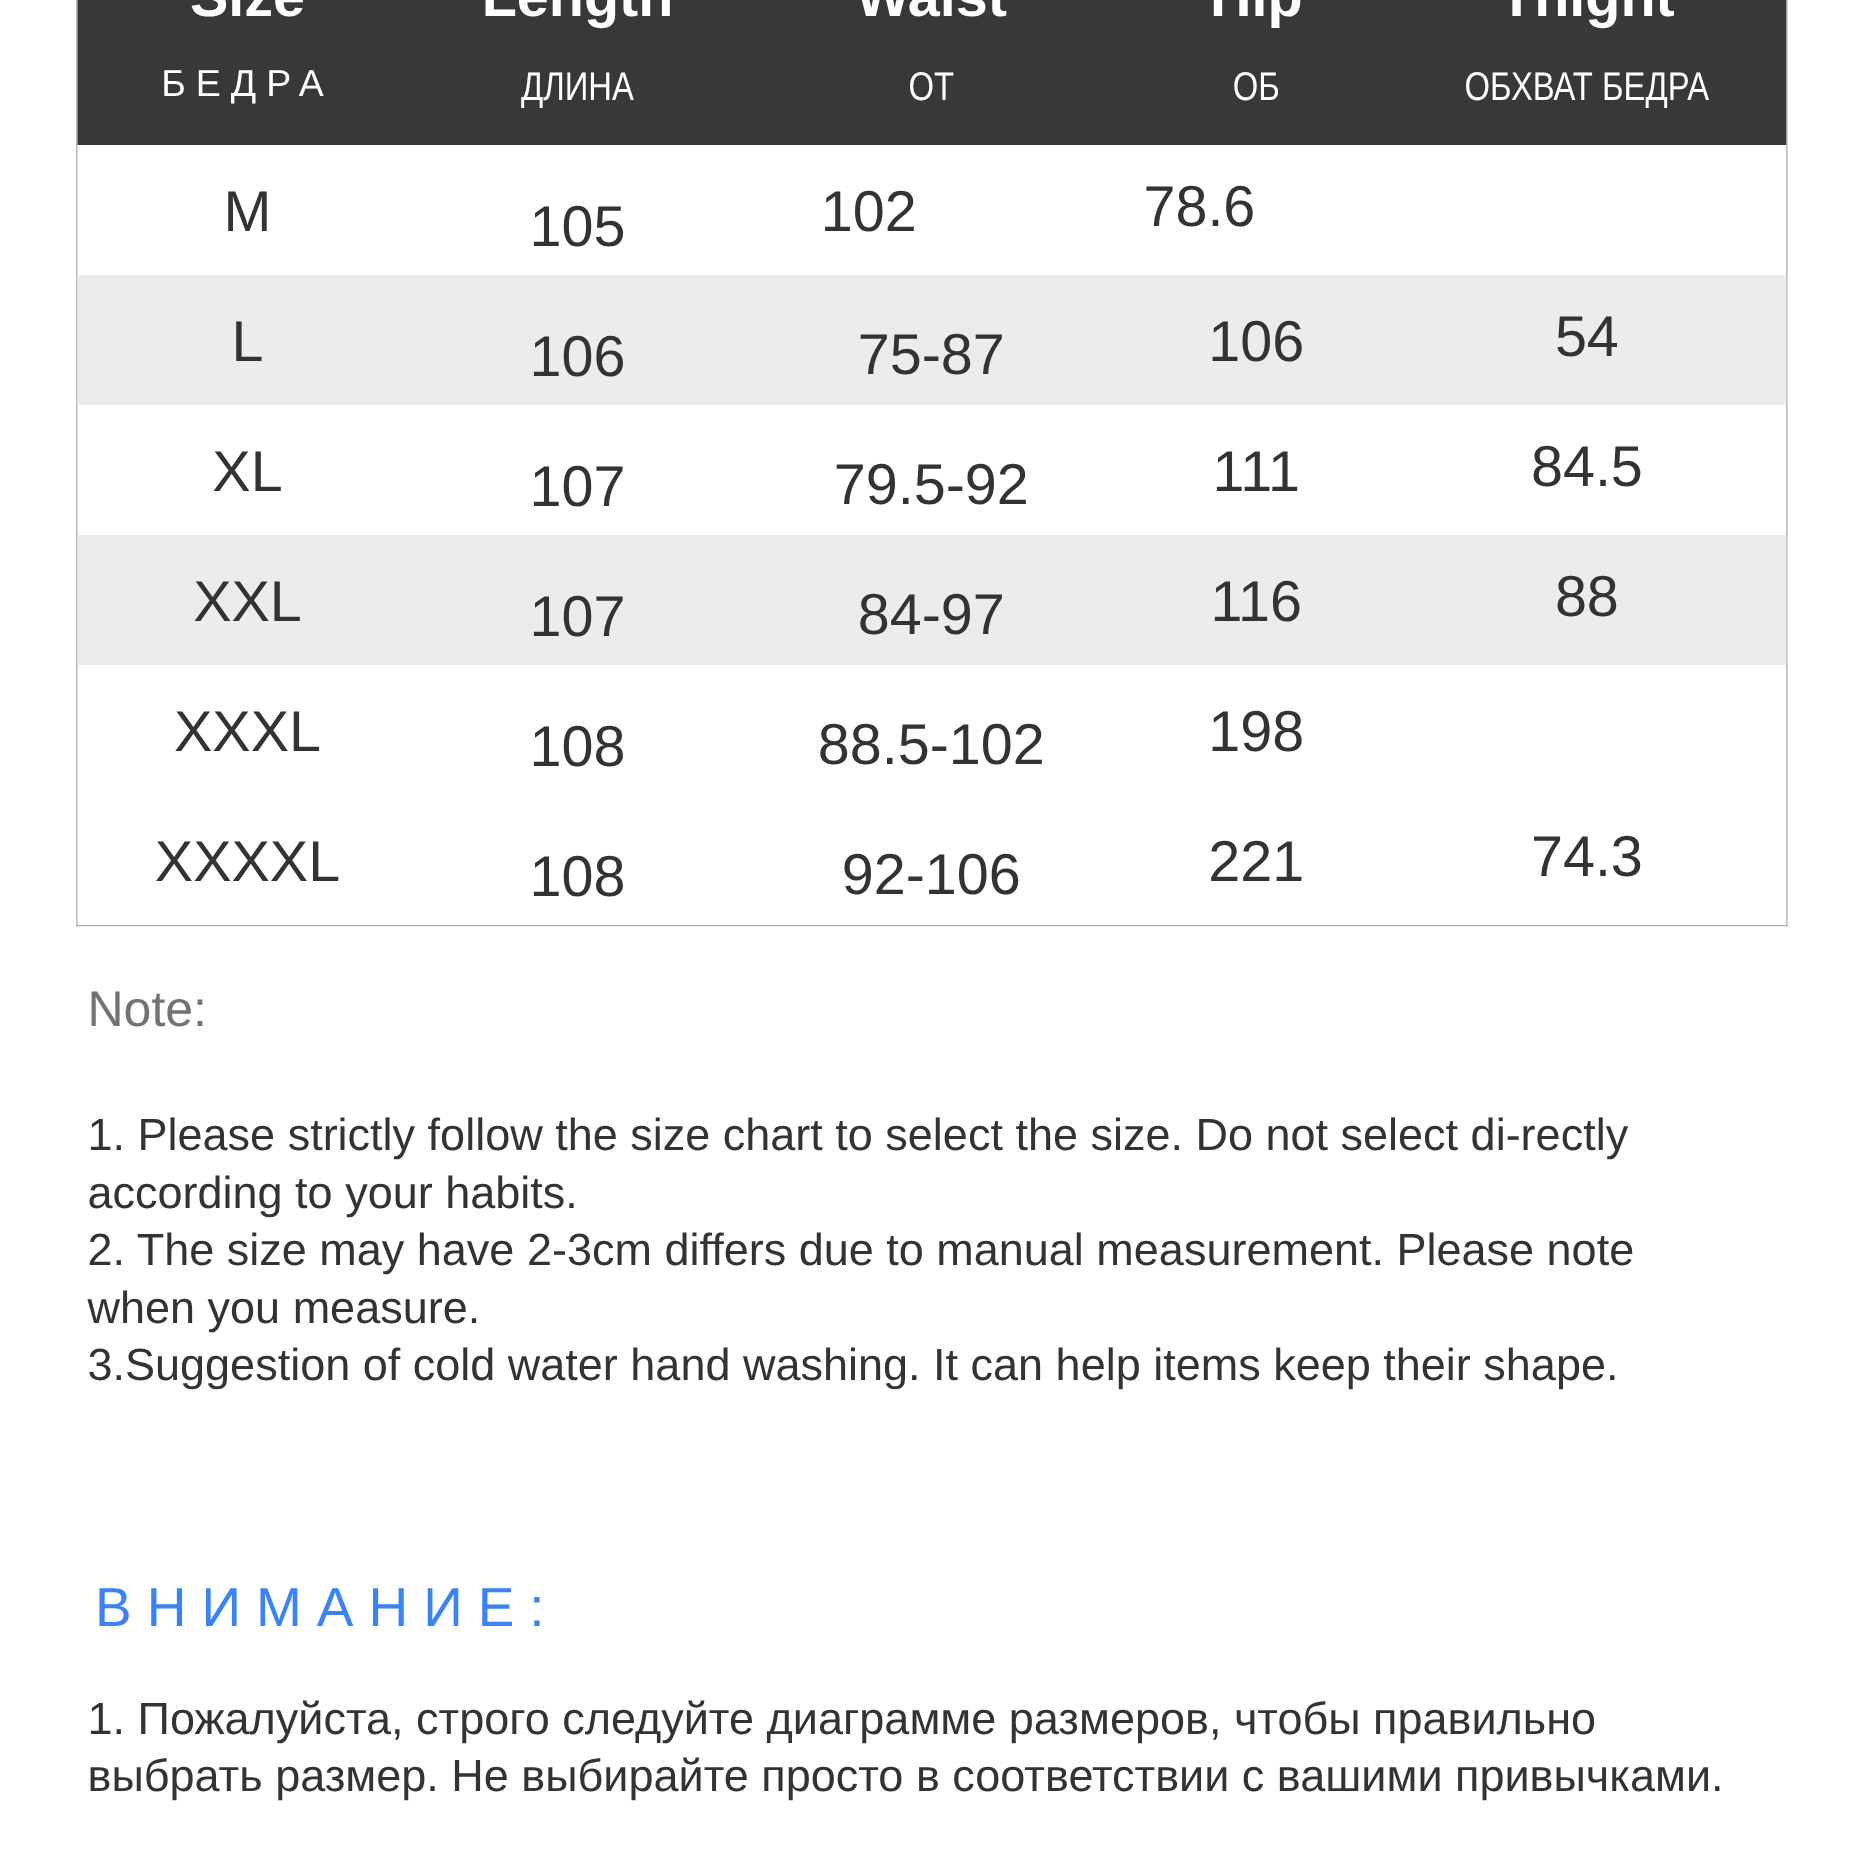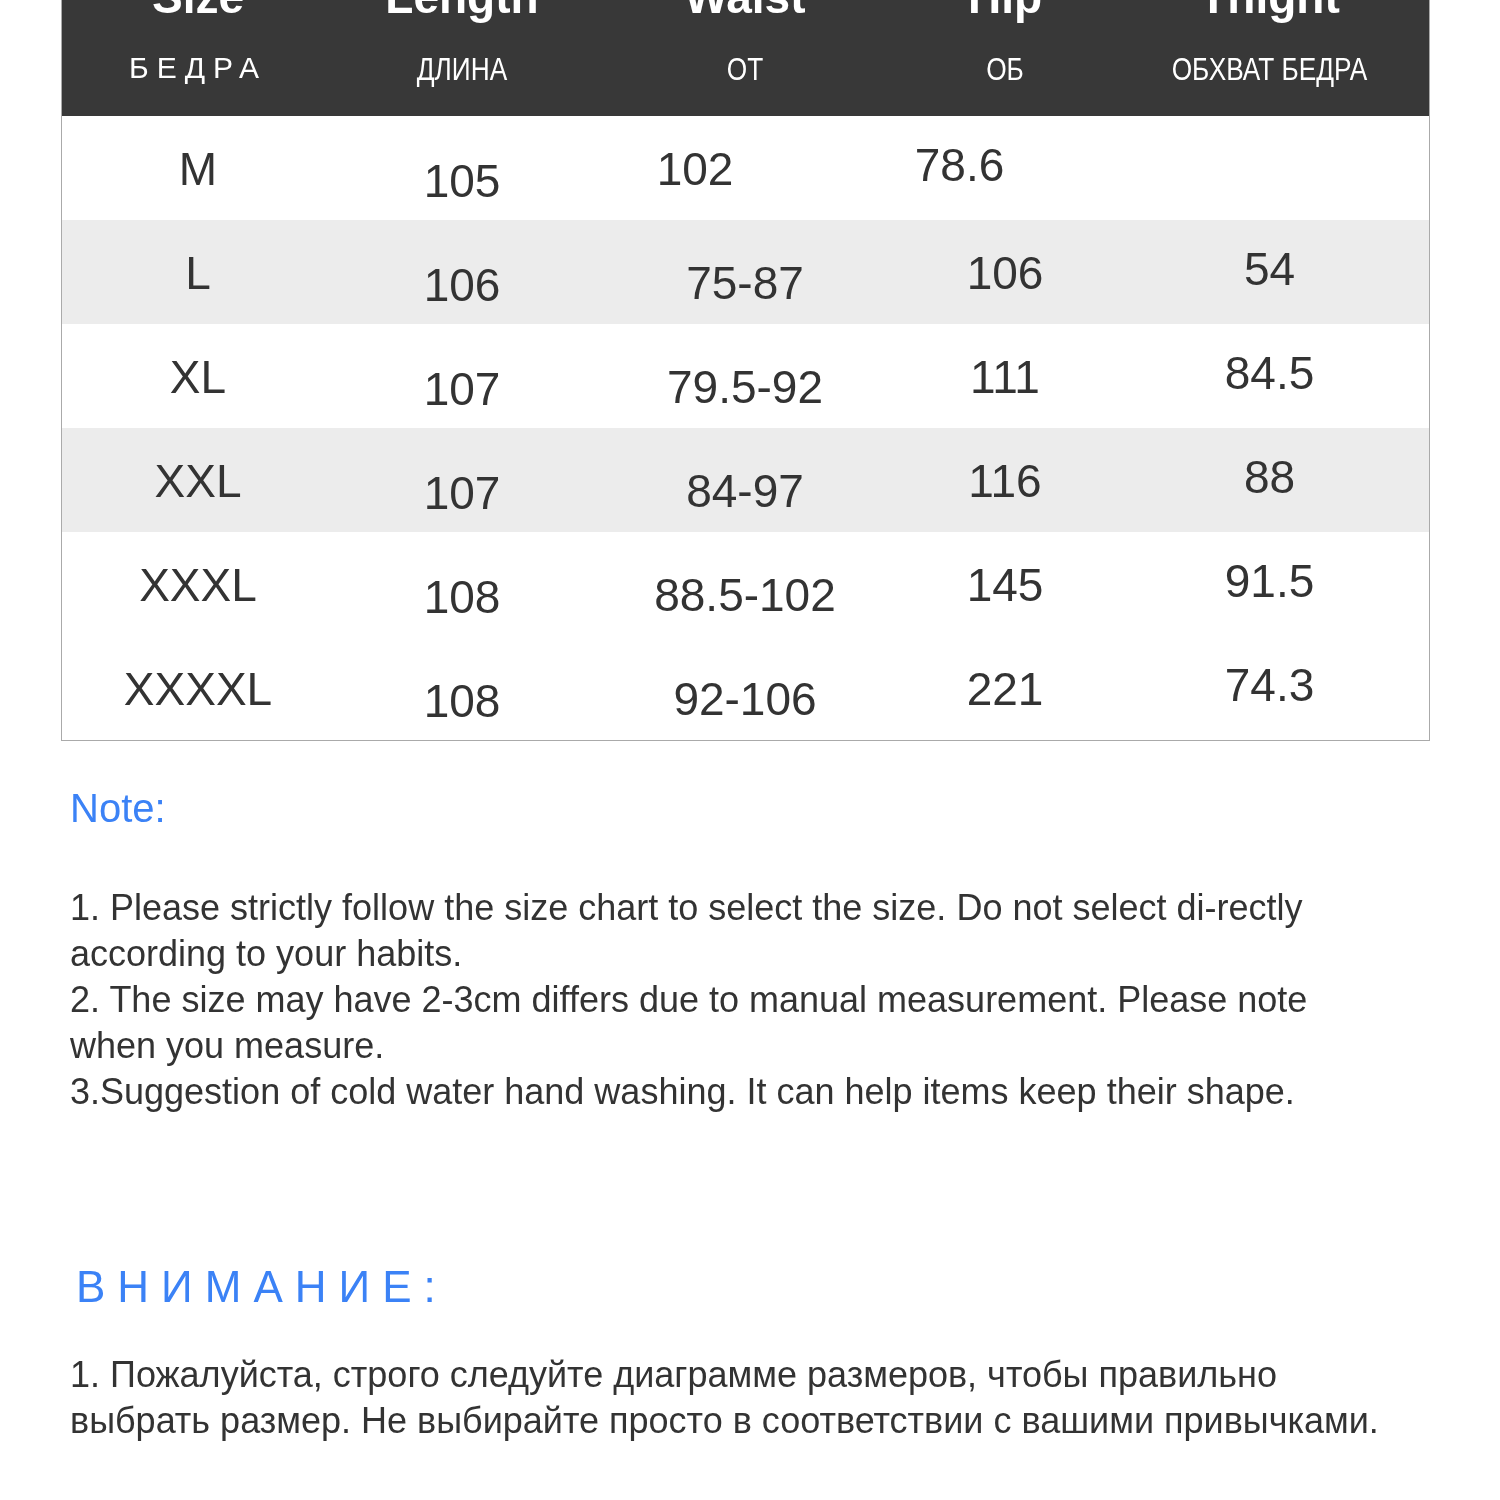--- a/index.html
+++ b/index.html
@@ -9,21 +9,21 @@
   .th { position: relative; text-align: center; color: #fff; }
   .th .en { position: absolute; left: 0; right: 0; top: -16px; font-size: 46px; font-weight: bold; line-height: 1; }
   .th .ru { position: absolute; left: 0; right: 0; top: 63px; font-size: 32px; line-height: 1; transform: scaleX(0.82); }
   .th.size .ru { letter-spacing: 8px; transform: none; font-size: 30px; }
   .row { height: 104px; display: flex; }
   .row.alt { background: #ececec; }
   .td { text-align: center; font-size: 46px; color: #333; position: relative; }
   .c0 { width: 272px; } .c1 { width: 256px; } .c2 { width: 310px; } .c3 { width: 210px; } .c4 { width: 319px; }
   .td.c0 { padding-top: 26px; } .td.c1 { padding-top: 38px; } .td.c2 { padding-top: 36px; } .td.c3 { padding-top: 26px; } .td.c4 { padding-top: 22px; }
   .notes { position: absolute; left: 70px; top: 785px; width: 1330px; font-size: 36px; line-height: 46px; color: #333; }
-  .note-title { font-size: 40px; color: #3b82f6; margin-bottom: 54px; }
+  .note-title { font-size: 40px; color: #737373; margin-bottom: 54px; }
   .ru-title { position: absolute; left: 76px; top: 1262px; font-size: 44px; letter-spacing: 12px; color: #3b82f6; }
   .ru-notes { position: absolute; left: 70px; top: 1352px; width: 1340px; font-size: 36px; line-height: 46px; color: #333; transform-origin: left top; }
 </style>
 </head>
 <body>
 
 <div class="table">
   <div class="thead">
     <div class="th size c0">
         <div class="en">Size</div>
@@ -70,22 +70,21 @@
     <div class="td c0">XXL</div>
       <div class="td c1">107</div>
       <div class="td c2">84-97</div>
       <div class="td c3">116</div>
       <div class="td c4">88</div>
   </div>
   <div class="row">
     <div class="td c0">XXXL</div>
       <div class="td c1">108</div>
       <div class="td c2">88.5-102</div>
-      <div class="td c3">145</div>
-      <div class="td c4">91.5</div>
+      <div class="td c3">198</div>
   </div>
   <div class="row">
     <div class="td c0">XXXXL</div>
       <div class="td c1">108</div>
       <div class="td c2">92-106</div>
       <div class="td c3">221</div>
       <div class="td c4">74.3</div>
   </div>
 </div>
 

